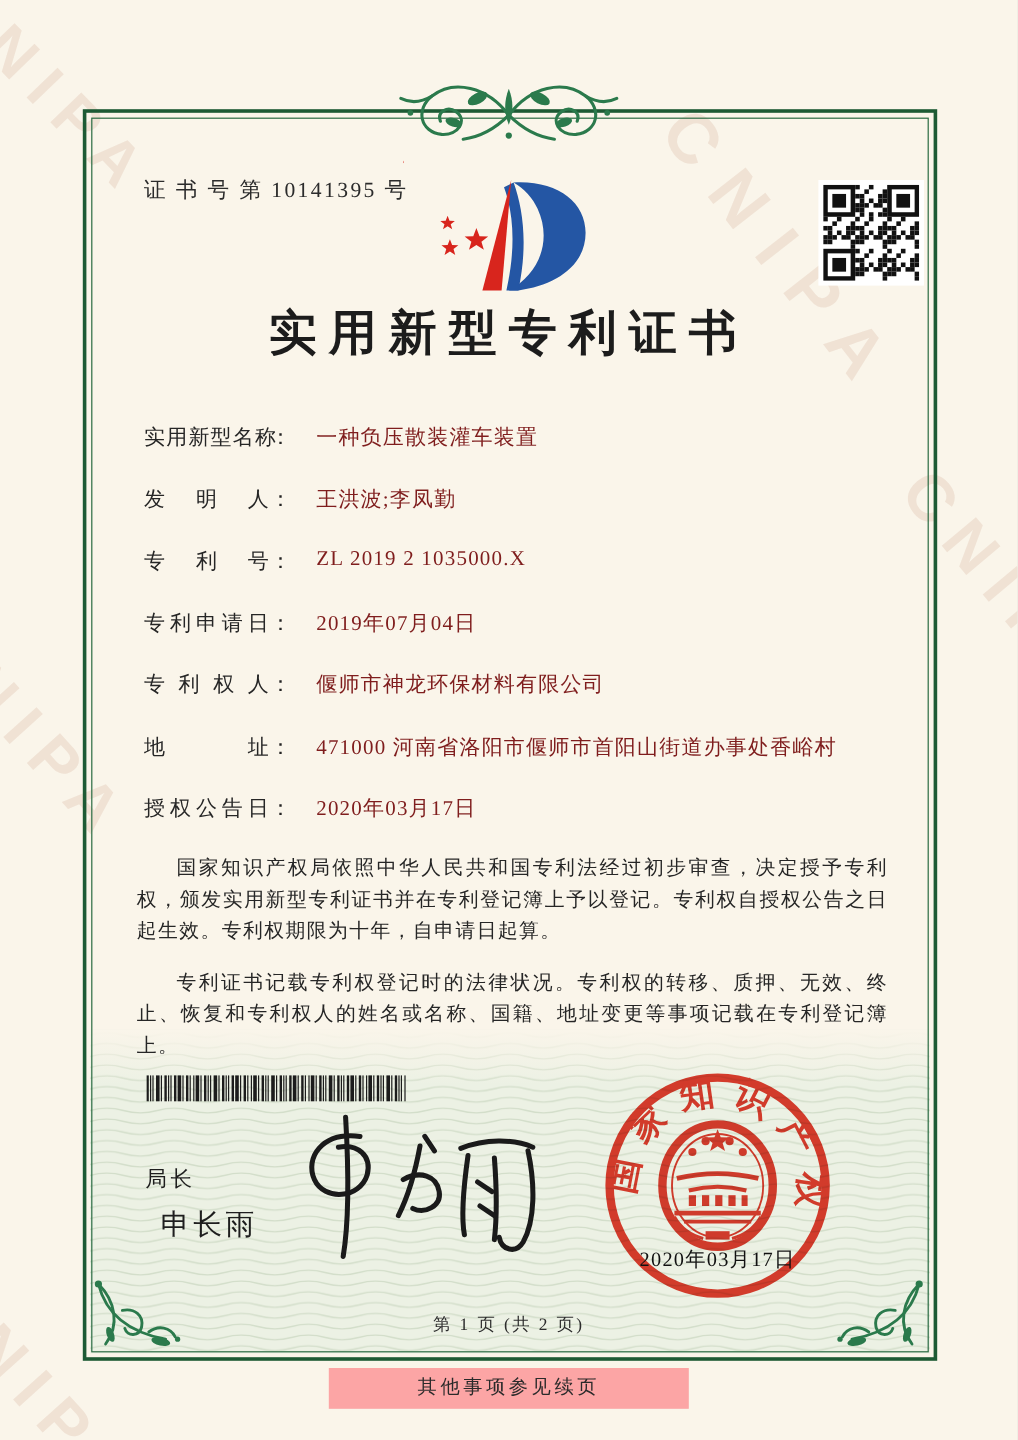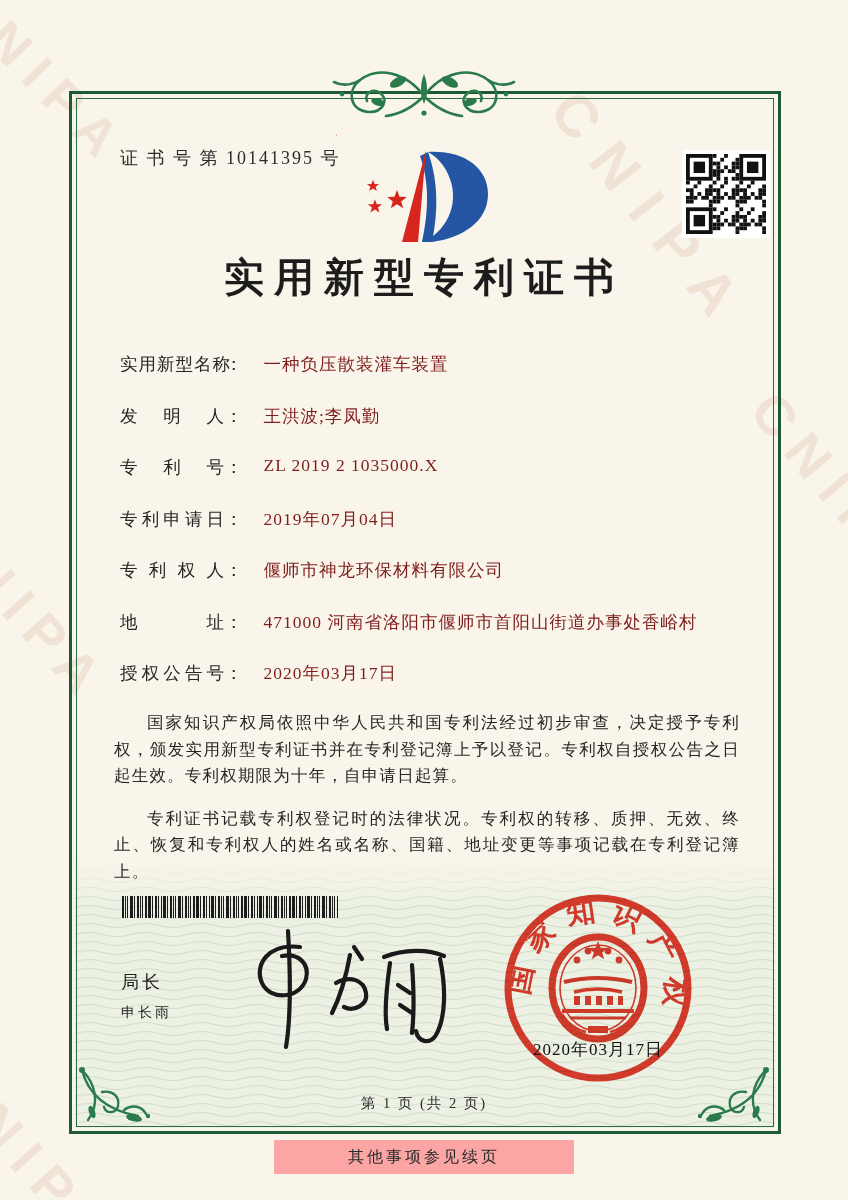--- a/index.html
+++ b/index.html
@@ -58,21 +58,21 @@
   
   .body-text{
     position:absolute;left:98px;top:694px;width:658px;
     font-size:16.5px;line-height:26.5px;letter-spacing:1.2px;color:#262626;
     text-align:justify;
   }
   .body-text p{margin:16px;text-indent:2em;}
   
   .barcode{position:absolute;left:122px;top:896px;width:218px;height:22px;}
   .sig-title{position:absolute;left:121px;top:970px;font-size:18px;letter-spacing:3px;color:#1e1e1e;}
-  .sig-name{position:absolute;left:121px;top:1004px;font-size:14px;letter-spacing:3px;color:#1e1e1e;}
+  .sig-name{position:absolute;left:134px;top:1004px;font-size:24px;letter-spacing:3px;color:#1e1e1e;}
   .signature{position:absolute;left:238px;top:925px;width:215px;height:125px;}
   .seal{position:absolute;left:498px;top:888px;width:200px;height:200px;mix-blend-mode:multiply;}
   .seal-date{
     position:absolute;left:518px;top:1038px;width:160px;text-align:center;
     font-size:17px;letter-spacing:1px;color:#111;z-index:5;
   }
   .page-info{
     position:absolute;left:0;top:1094px;width:848px;text-align:center;
     font-size:14.5px;letter-spacing:2px;color:#2c2c2c;z-index:4;
   }
@@ -338,21 +338,21 @@
     <div class="frow">
       <span class="flabel">专利申请日</span><span class="fcolon">：</span><span class="fvalue">2019年07月04日</span>
     </div>
     <div class="frow">
       <span class="flabel">专利权人</span><span class="fcolon">：</span><span class="fvalue">偃师市神龙环保材料有限公司</span>
     </div>
     <div class="frow">
       <span class="flabel">地址</span><span class="fcolon">：</span><span class="fvalue">471000 河南省洛阳市偃师市首阳山街道办事处香峪村</span>
     </div>
     <div class="frow">
-      <span class="flabel">授权公告号</span><span class="fcolon">：</span><span class="fvalue">2020年03月17日</span>
+      <span class="flabel">授权公告日</span><span class="fcolon">：</span><span class="fvalue">2020年03月17日</span>
     </div>
   </div>
 
   <div class="body-text">
     <p>国家知识产权局依照中华人民共和国专利法经过初步审查，决定授予专利权，颁发实用新型专利证书并在专利登记簿上予以登记。专利权自授权公告之日起生效。专利权期限为十年，自申请日起算。</p>
     <p>专利证书记载专利权登记时的法律状况。专利权的转移、质押、无效、终止、恢复和专利权人的姓名或名称、国籍、地址变更等事项记载在专利登记簿上。</p>
   </div>
 
   <svg class="barcode" id="barcode" viewBox="0 0 218 22" preserveAspectRatio="none">
       <rect x="0" y="0" width="2" height="22" fill="#1c1c1c"></rect>

